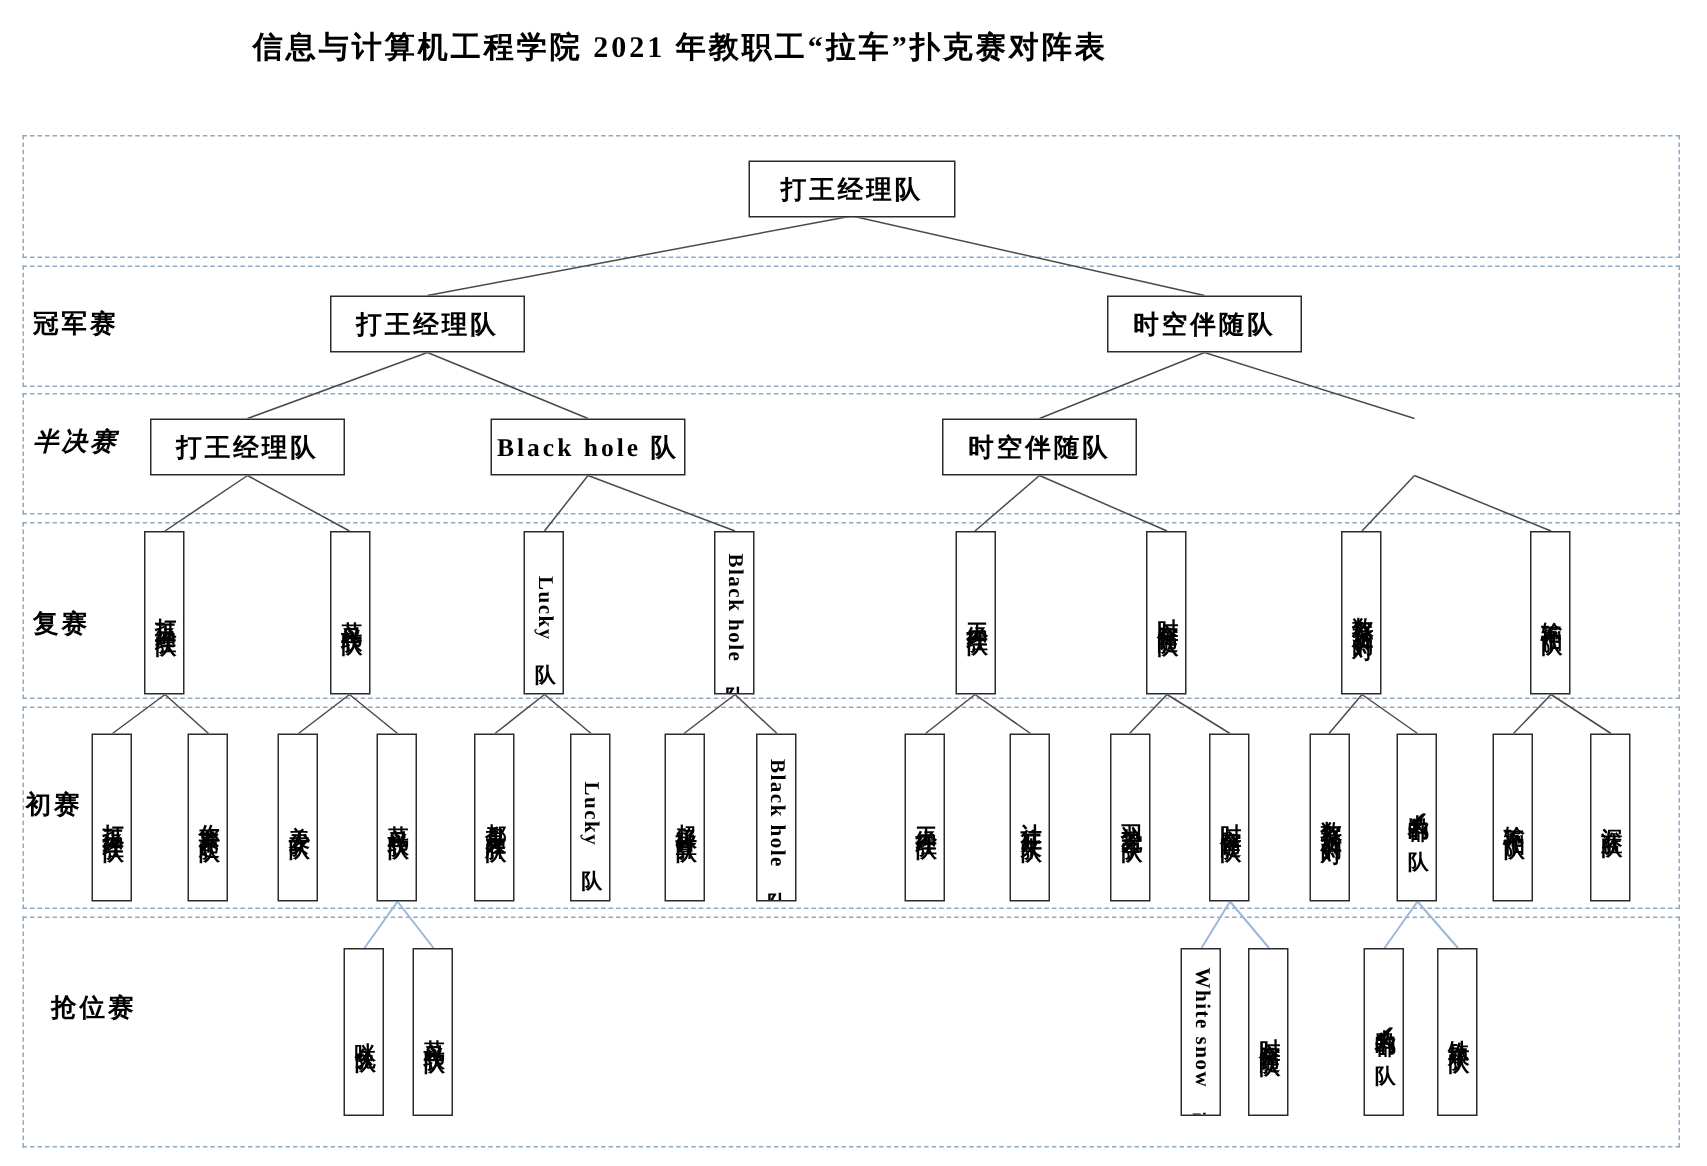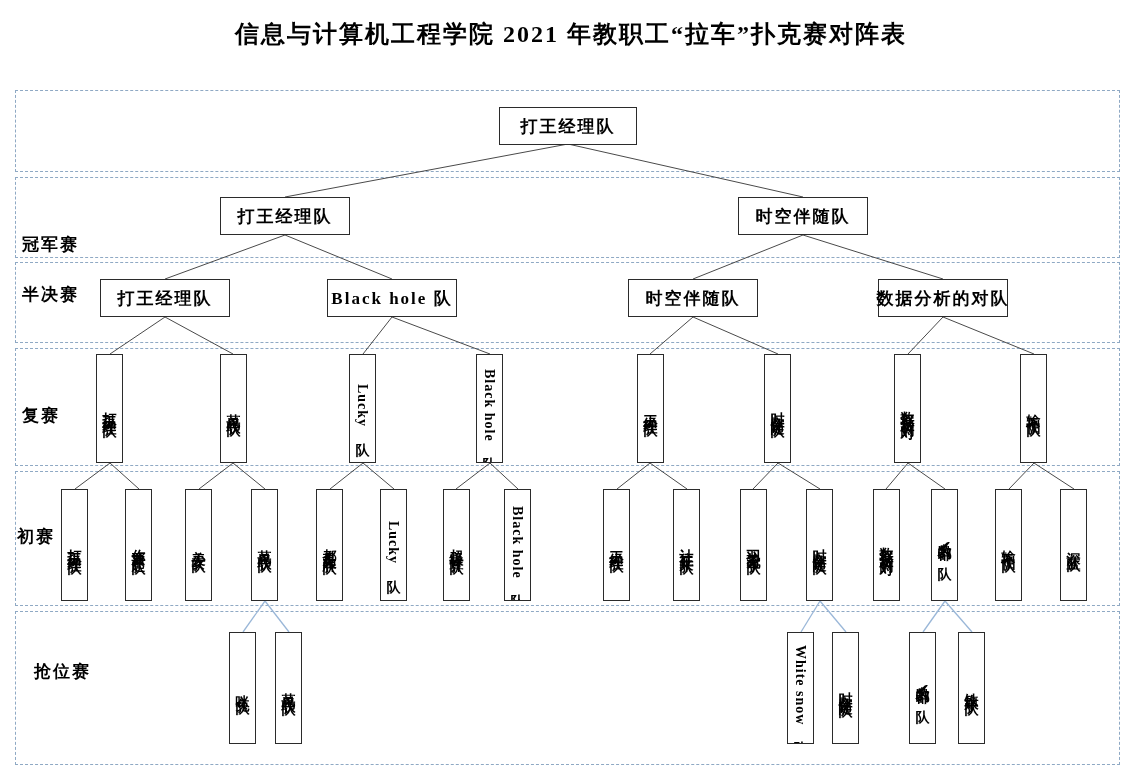--- a/index.html
+++ b/index.html
@@ -1,19 +1,19 @@
 <!DOCTYPE html>
 <html><head>
 <meta charset="utf-8">
 <style>
   html,body{margin:0;padding:0;background:#fff;}
   .page{position:relative;width:1138px;height:777px;background:#fff;overflow:hidden;
         font-family:"Liberation Serif","DejaVu Serif",serif;color:#000;}
-  .title{position:absolute;left:0;top:18px;width:907px;text-align:right;
-         font-size:24px;font-weight:bold;letter-spacing:2px;}
+  .title{position:absolute;left:0;top:18px;width:907px;text-align:center;
+         font-size:20px;font-weight:bold;letter-spacing:2px;}
   .rowrect{position:absolute;left:15px;width:1105px;border:1px dashed #8fa9c4;box-sizing:border-box;}
   .rowlabel{position:absolute;left:22px;font-size:17px;font-weight:bold;letter-spacing:2px;white-space:nowrap;}
   .lines{position:absolute;left:0;top:0;pointer-events:none;}
   .hbox{position:absolute;width:130px;height:38px;background:#fff;border:1px solid #2b2b2b;
         box-sizing:border-box;display:flex;align-items:center;justify-content:center;
         font-size:17px;font-weight:bold;letter-spacing:2px;white-space:nowrap;}
   .winner{width:138px;}
   .vbox{position:absolute;width:27px;background:#fff;border:1px solid #2b2b2b;box-sizing:border-box;
         writing-mode:vertical-rl;text-orientation:mixed;text-align:center;line-height:25px;
         font-size:14px;font-weight:bold;letter-spacing:3px;white-space:nowrap;overflow:hidden;}
@@ -30,22 +30,22 @@
 
   <div class="title">信息与计算机工程学院 2021 年教职工“拉车”扑克赛对阵表</div>
 
   <div class="rowrect" style="top:90px;height:82px;"></div>
   <div class="rowrect" style="top:177px;height:81px;"></div>
   <div class="rowrect" style="top:262px;height:81px;"></div>
   <div class="rowrect" style="top:348px;height:118px;"></div>
   <div class="rowrect" style="top:471px;height:135px;"></div>
   <div class="rowrect" style="top:611px;height:154px;"></div>
 
-  <div class="rowlabel" style="top:204px;margin-top:29px;">冠军赛</div>
-  <div class="rowlabel" style="top:283px;">半决赛</div>
+  <div class="rowlabel" style="top:204px;">冠军赛</div>
+  <div class="rowlabel" style="top:283px;font-style:italic;">半决赛</div>
   <div class="rowlabel" style="top:404px;">复赛</div>
   <div class="rowlabel" style="top:525px;left:17px;">初赛</div>
   <div class="rowlabel" style="top:660px;margin-left:12px;">抢位赛</div>
 
   <svg class="lines" width="1138" height="777">
     <g stroke="#4a4a4a" stroke-width="1">
       <line x1="568" y1="144" x2="285" y2="197"></line>
         <line x1="568" y1="144" x2="803" y2="197"></line>
       <line x1="285" y1="235" x2="165" y2="279"></line>
         <line x1="285" y1="235" x2="392" y2="279"></line>
@@ -87,21 +87,20 @@
   </svg>
 
   <div class="hbox winner" style="left:499px;top:107px;">打王经理队</div>
 
   <div class="hbox" style="left:220px;top:197px;">打王经理队</div>
   <div class="hbox" style="left:738px;top:197px;">时空伴随队</div>
 
   <div class="hbox" style="left:100px;top:279px;">打王经理队</div>
   <div class="hbox" style="left:327px;top:279px;">Black hole 队</div>
   <div class="hbox" style="left:628px;top:279px;">时空伴随队</div>
-  <div class="hbox" style="left:878px;top:279px;">数据分析的对队</div>
 
   <div class="vbox r3v" style="left:96px;">打王经理队</div>
   <div class="vbox r3v" style="left:220px;">菜鸟联队</div>
   <div class="vbox r3v tight" style="left:349px;">Lucky 队</div>
   <div class="vbox r3v tight" style="left:476px;">Black hole 队</div>
   <div class="vbox r3v" style="left:637px;">王经理队</div>
   <div class="vbox r3v" style="left:764px;">时空伴随队</div>
   <div class="vbox r3v" style="left:894px;">数据分析的对</div>
   <div class="vbox r3v" style="left:1020px;">输不怕队</div>
 

